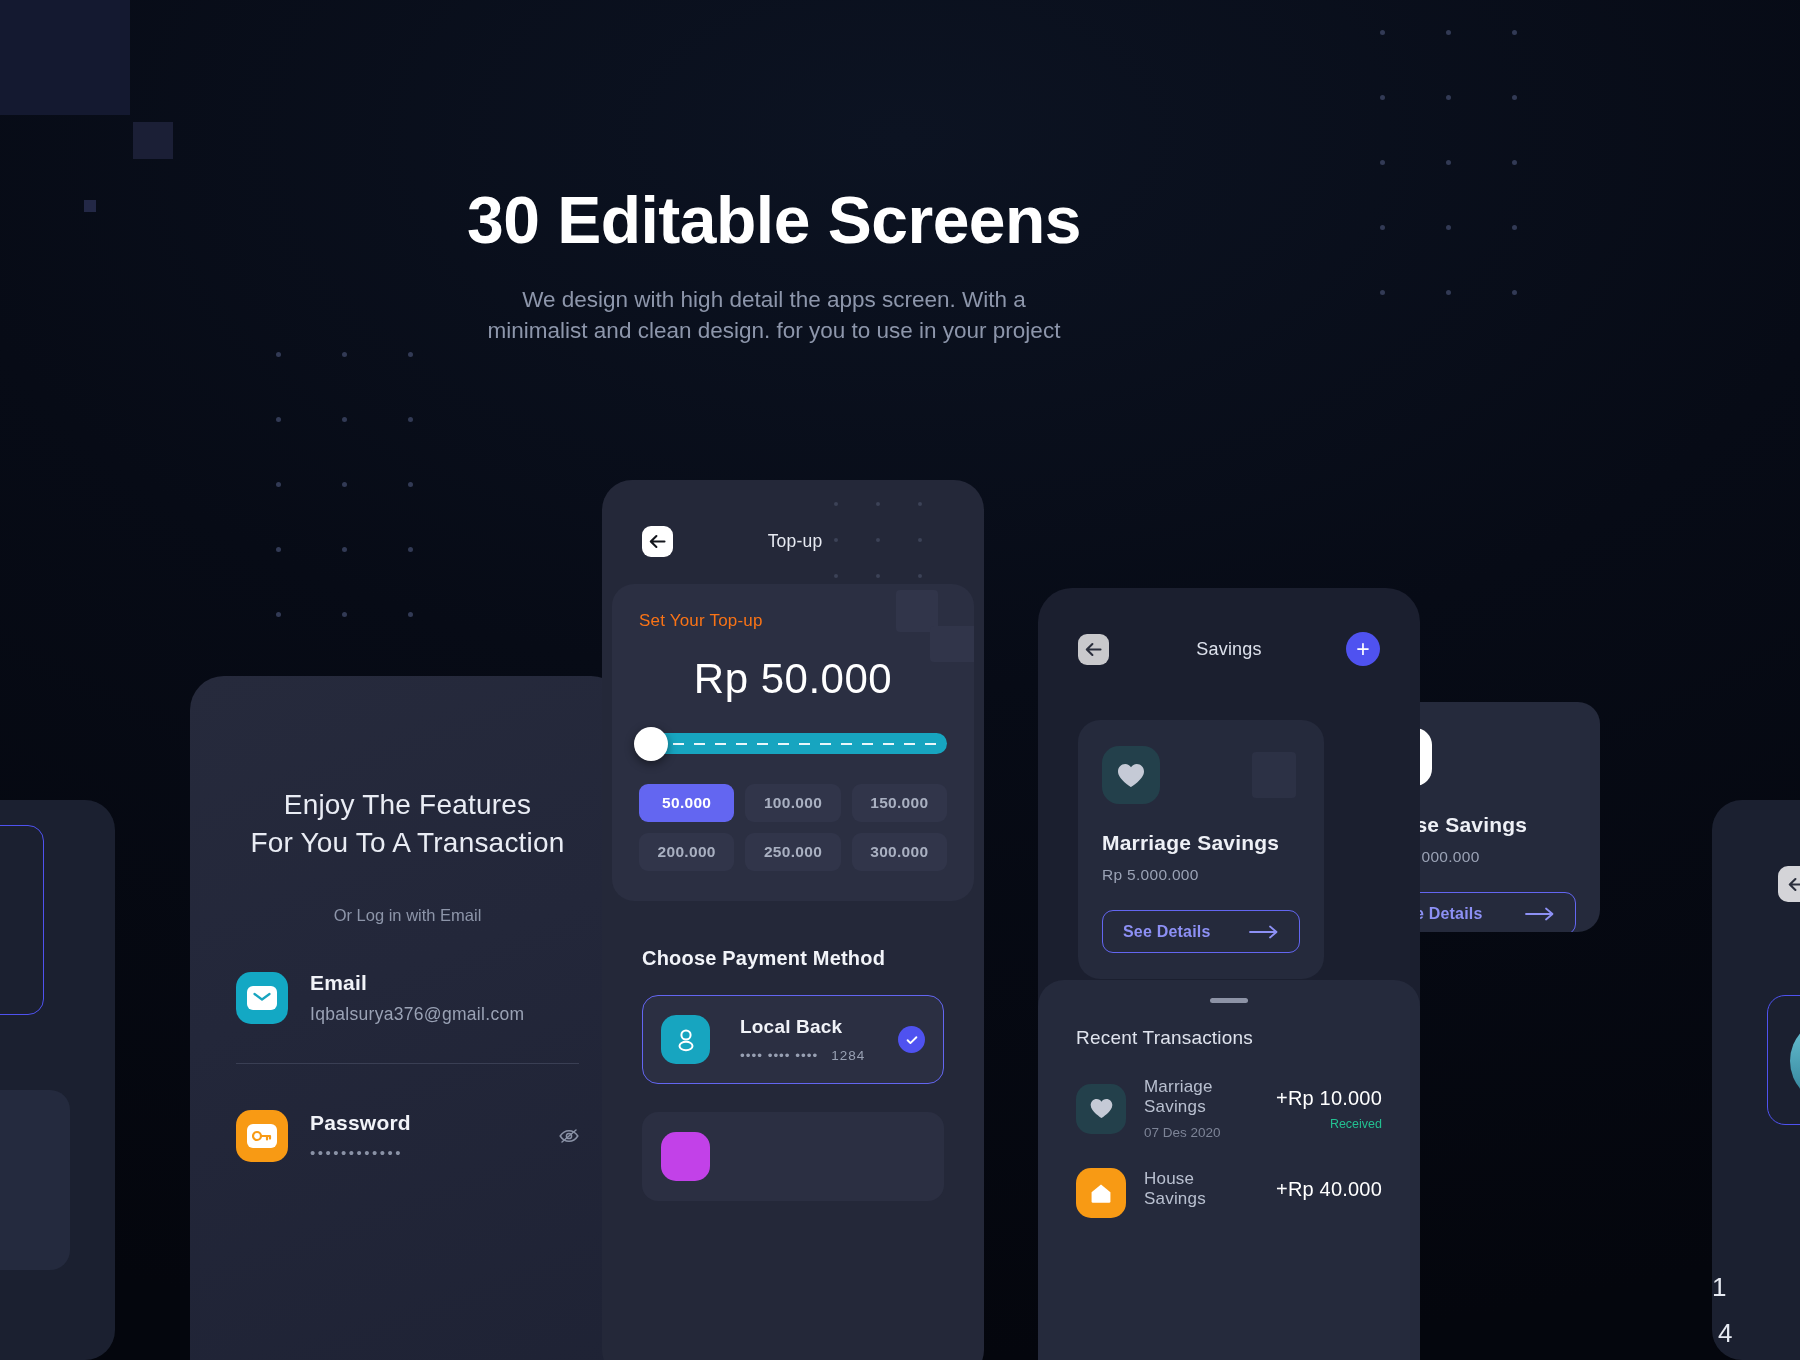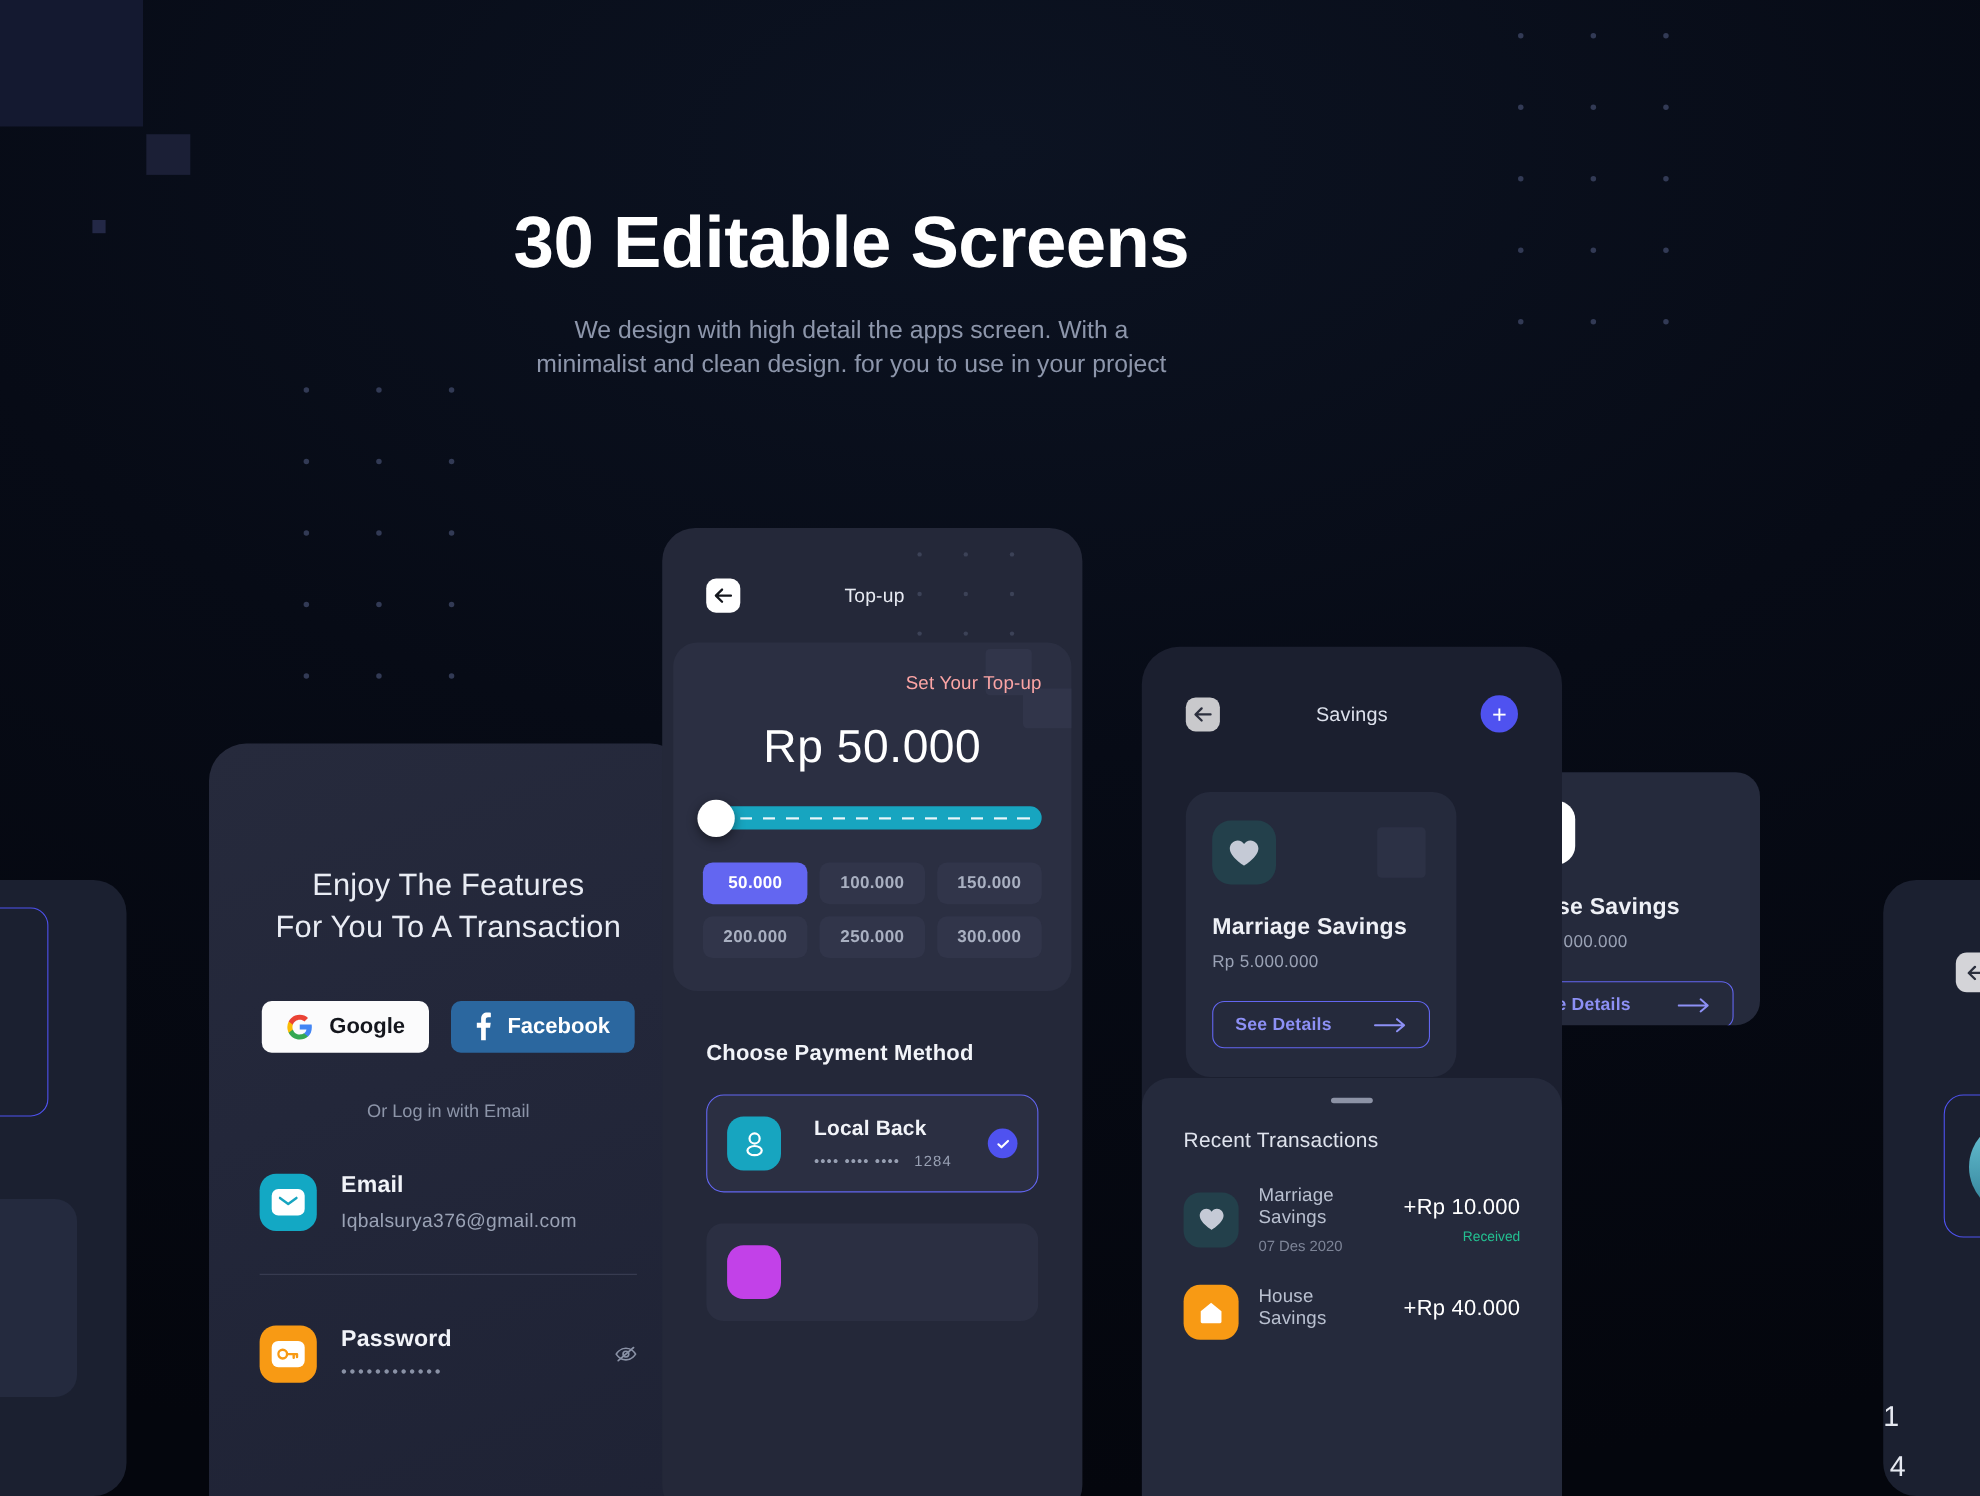--- a/index.html
+++ b/index.html
@@ -120,21 +120,21 @@
     grid-template-columns: repeat(3, 42px); grid-auto-rows: 36px; }
   #topup-dots i { width: 4px; height: 4px; border-radius: 50%; background: #3c4257; display:block; }
 
   #topup-card {
     margin: 27px 10px 0 10px; border-radius: 22px;
     background: #2b2f42; padding: 27px 27px 30px;
     position: relative; overflow: hidden;
   }
   #topup-card .ghost1 { position: absolute; right: 36px; top: 6px; width: 42px; height: 42px; background: #31354a; border-radius: 4px; }
   #topup-card .ghost2 { position: absolute; right: -6px; top: 42px; width: 50px; height: 36px; background: #31354a; border-radius: 4px; }
-  #set-label { font-size: 17px; color: #fca5a5; letter-spacing: .2px; position: relative; text-align: right; }
+  #set-label { font-size: 17px; color: #f97316; letter-spacing: .2px; position: relative; }
   #amount {
     margin-top: 24px; text-align: center;
     font-size: 42px; color: #ffffff; font-weight: 400; letter-spacing: .5px;
     position: relative;
   }
   #slider {
     margin-top: 30px; height: 21px; border-radius: 11px;
     background: #17a5c0; position: relative;
   }
   #slider .dash {
@@ -322,41 +322,20 @@
 
   </div>
 
   <div class="phone" id="phone-login">
 
     <div id="login-head">
       <div>Enjoy The Features</div>
       <div>For You To A Transaction</div>
     </div>
 
-    <div id="social-row">
-      <div class="social-btn google">
-        <span class="g-icon">
-          <svg width="25" height="25" viewBox="0 0 48 48">
-            <path fill="#4285F4" d="M45.1 24.5c0-1.6-.1-3.2-.4-4.7H24v9h11.8c-.5 2.7-2 5-4.3 6.6v5.5h7c4.1-3.8 6.6-9.4 6.6-16.4z"></path>
-            <path fill="#34A853" d="M24 46c5.8 0 10.7-1.9 14.3-5.2l-7-5.5c-1.9 1.3-4.4 2.1-7.3 2.1-5.6 0-10.4-3.8-12.1-8.9H4.7v5.6C8.3 41.4 15.6 46 24 46z"></path>
-            <path fill="#FBBC05" d="M11.9 28.5c-.4-1.3-.7-2.7-.7-4.1s.3-2.8.7-4.1v-5.6H4.7A21.9 21.9 0 0 0 2.3 24.4c0 3.6.9 6.9 2.4 9.7l7.2-5.6z"></path>
-            <path fill="#EA4335" d="M24 11.4c3.2 0 6 1.1 8.2 3.2l6.2-6.2C34.7 4.9 29.8 3 24 3 15.6 3 8.3 7.6 4.7 14.7l7.2 5.6c1.7-5.1 6.5-8.9 12.1-8.9z"></path>
-          </svg>
-        </span>
-        <span>Google</span>
-      </div>
-      <div class="social-btn facebook">
-        <span class="f-icon">
-          <svg width="15" height="26" viewBox="0 0 12 22">
-              <path fill="#fff" d="M7.8 22v-9.8h3.3l.5-3.9H7.8V5.9c0-1.1.3-1.9 1.9-1.9h2V.5C11.4.4 10.2.3 8.9.3 6.1.3 4.2 2 4.2 5.2v3.1H.9v3.9h3.3V22h3.6z"></path>
-            </svg>
-        </span>
-        <span>Facebook</span>
-      </div>
-    </div>
 
     <div id="or-login">Or Log in with Email</div>
 
     <div class="field-row">
       <div class="field-icon mail">
         <span class="inner">
           <svg width="18" height="13" viewBox="0 0 18 13">
               <path d="M1.5 3l7.5 5.5L16.5 3" fill="none" stroke="#17a5c0" stroke-width="2.2" stroke-linecap="round" stroke-linejoin="round"></path>
             </svg>
         </span>

